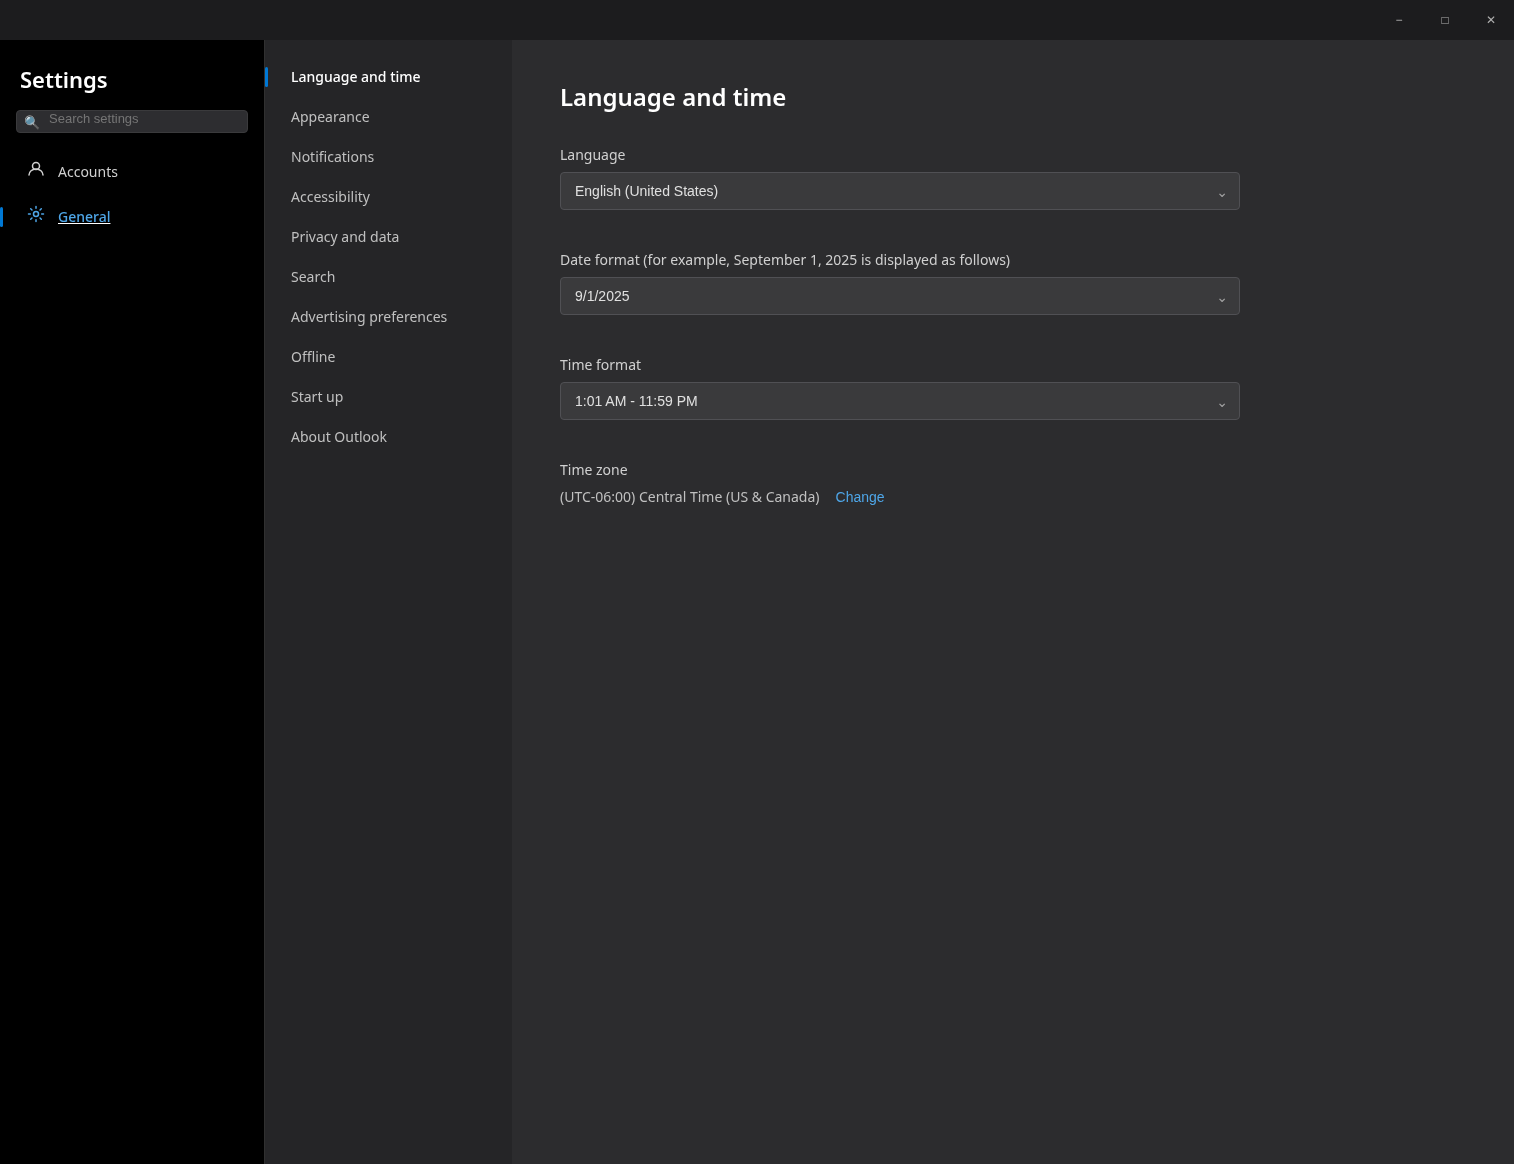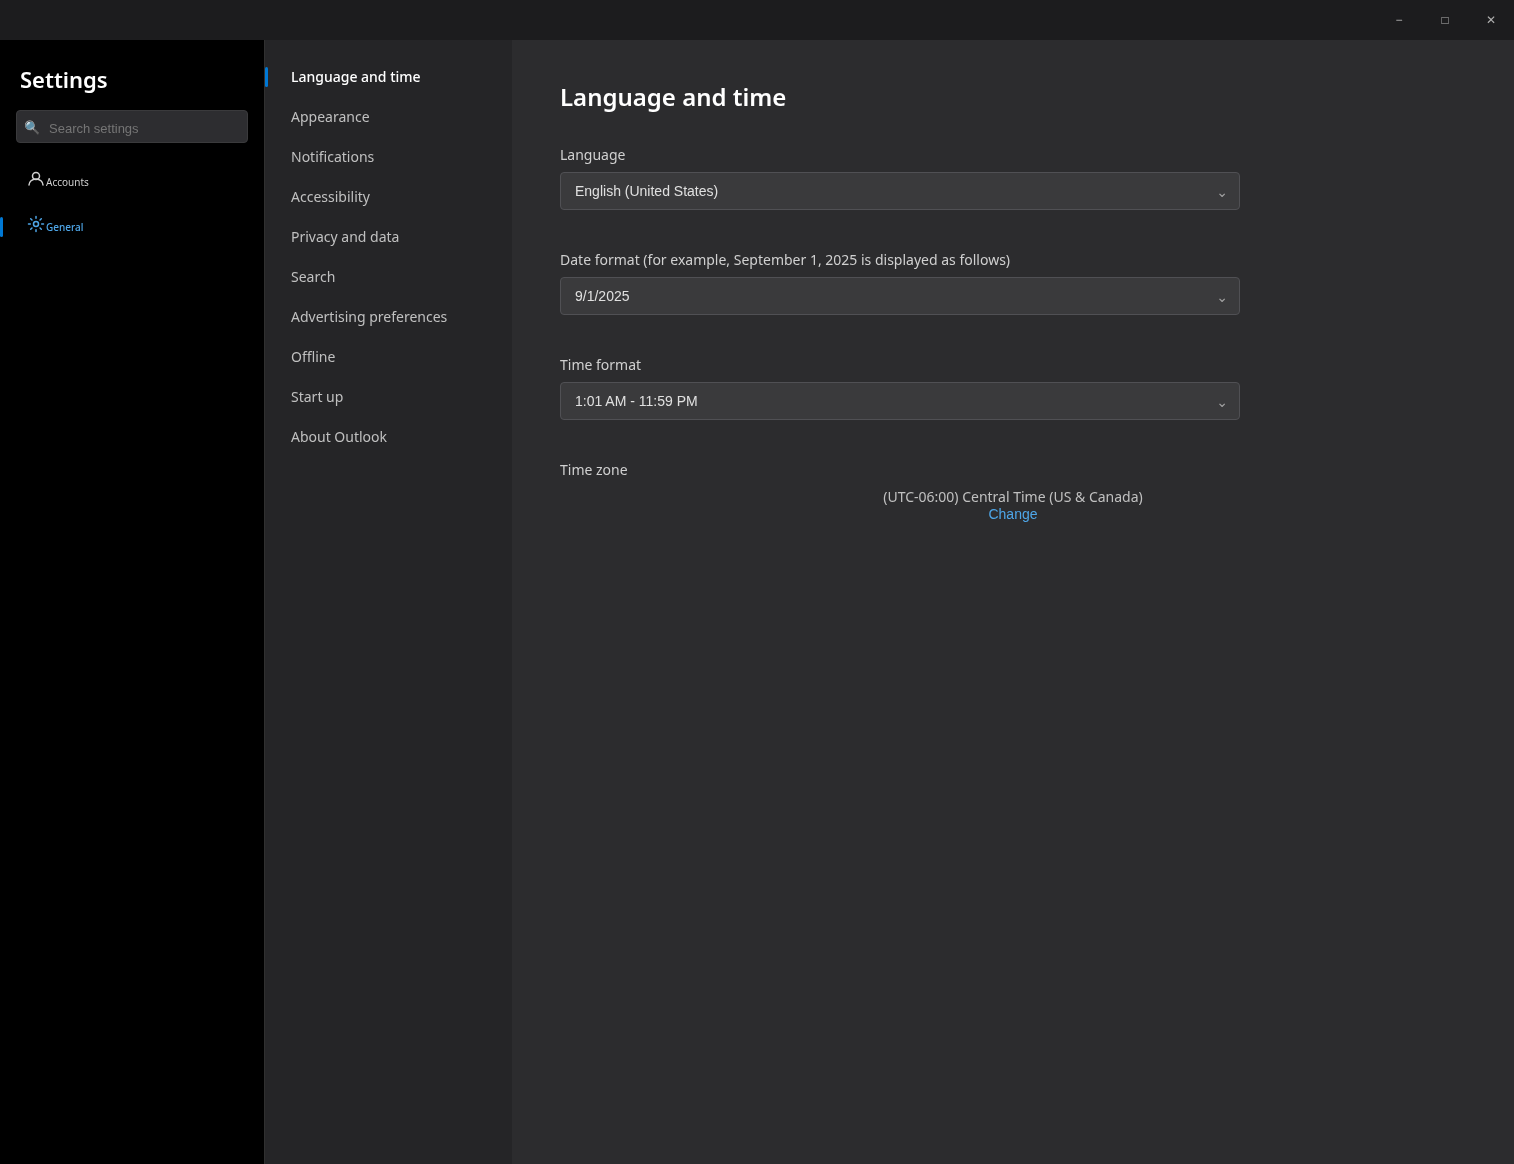--- a/index.html
+++ b/index.html
@@ -73,44 +73,46 @@
       position: relative;
       display: flex;
       align-items: center;
     }
     .search-box input {
       width: 100%;
       background: #2d2d30;
       border: 1px solid #3a3a3c;
       border-radius: 4px;
       color: #aaa;
-      padding: 10px 10px 6px 32px;
+      padding: 0 10px 6px 32px;
       font-size: 13px;
       outline: none;
     }
     .search-icon-wrap {
       position: absolute;
       left: 8px;
       color: #888;
       font-size: 13px;
     }
 
     .nav-item {
       display: flex;
       align-items: center;
+      gap: 12px;
       padding: 10px 20px;
       cursor: pointer;
       border-radius: 4px;
       margin: 1px 6px;
       color: #d0d0d0;
-      font-size: 10px;
+      font-size: 14px;
       position: relative;
     }
     .nav-item.active {
       color: #ffffff;
+      text-decoration: underline;
     }
     .nav-item.active::before {
       content: '';
       position: absolute;
       left: -6px;
       top: 50%;
       transform: translateY(-50%);
       width: 3px;
       height: 20px;
       background: #0078d4;
@@ -211,23 +213,22 @@
       top: 50%;
       transform: translateY(-50%);
       color: #a0a0a0;
       pointer-events: none;
       font-size: 14px;
     }
 
     .timezone-row {
       display: flex;
       align-items: center;
-      gap: 0;
+      gap: 16px;
       flex-wrap: wrap;
-      flex-direction: column;
     }
 
     .timezone-text {
       font-size: 14px;
       color: #c0c0c0;
     }
 
     .change-link {
       color: #4ea6e8;
       font-size: 14px;

